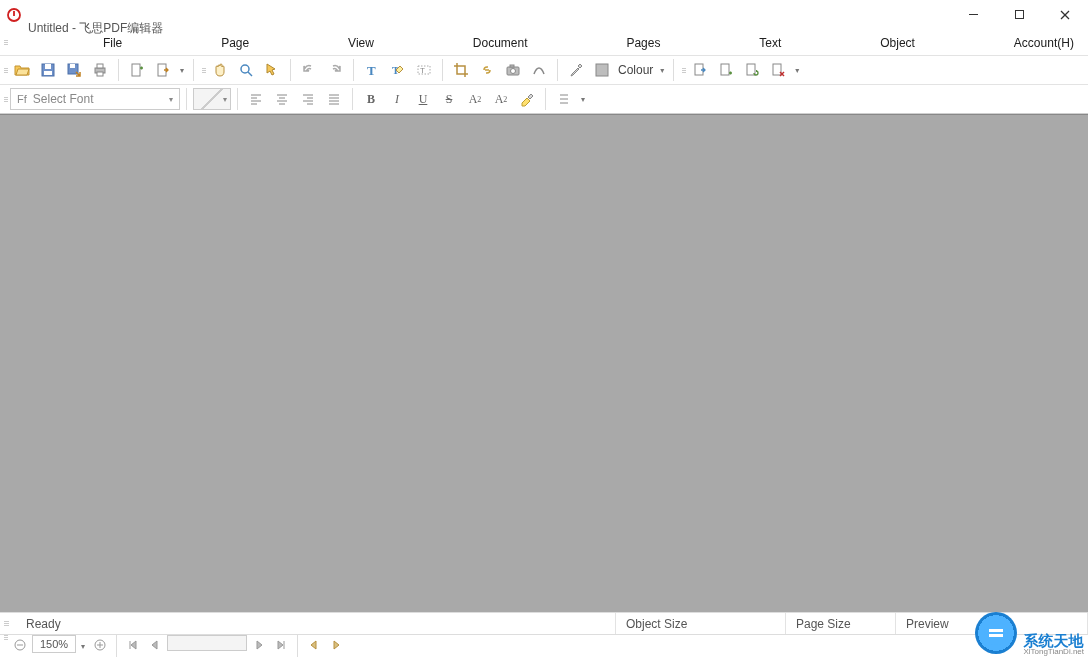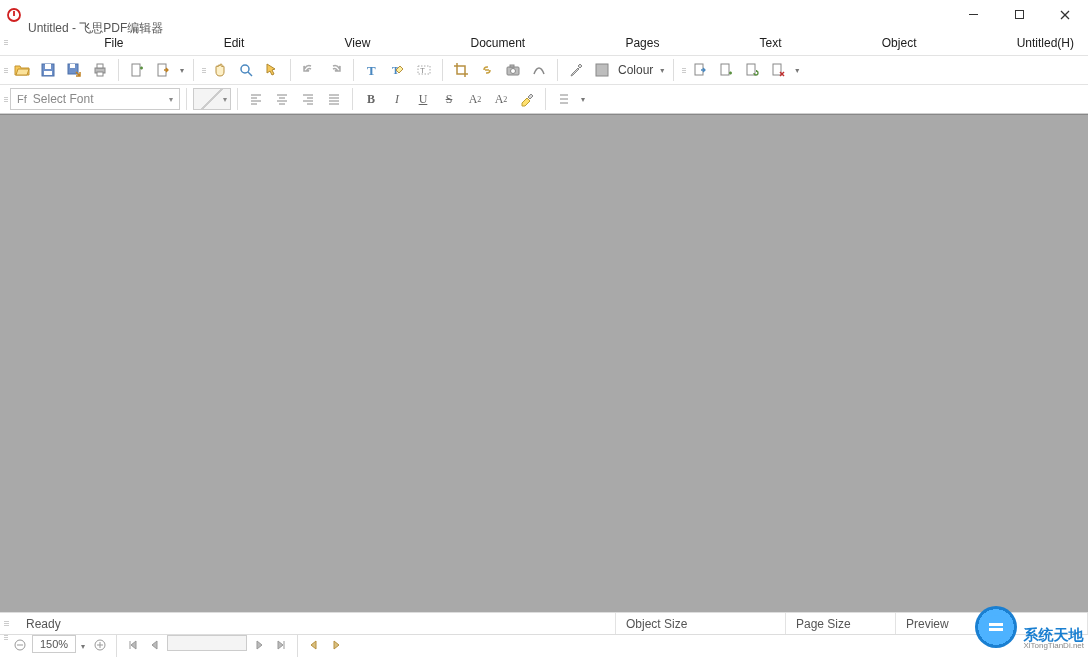--- a/index.html
+++ b/index.html
@@ -103,21 +103,21 @@
 .status2 {
   height:24px; display:flex; 
   border-top:1px solid #ddd; gap:2px; padding:0 4px;
   position:relative;
 }
 .zoomval{width:44px;height:18px;border:1px solid #ccc;display:flex;align-items:center;justify-content:center;font-size:11px;color:#555;}
 .nav-btn{width:20px;height:20px;display:flex;align-items:center;justify-content:center;color:#999;}
 .nav-btn svg{width:12px;height:12px;}
 .page-range{width:80px;height:16px;border:1px solid #ccc;background:#f4f4f4;}
 .watermark {
-  position:absolute; right:4px; bottom:8px; display:flex; align-items:center; gap:6px;
+  position:absolute; right:4px; bottom:2px; display:flex; align-items:center; gap:6px;
 }
 .watermark .wm-icon{width:42px;height:42px;border-radius:50%;background:radial-gradient(circle,#4db2ff 0 60%,#1a7fd1 60% 100%);display:flex;align-items:center;justify-content:center;margin-top:-24px;}
 .watermark .wm-text{display:flex;flex-direction:column;line-height:1;color:#1a7fd1;font-weight:bold;}
 .watermark .cn{font-size:15px;}
 .watermark .en{font-size:8px;color:#888;font-weight:normal;}
 .colour-label{font-size:12px;color:#444;padding:0 2px;}
 </style>
 </head>
 <body>
 
@@ -149,27 +149,27 @@
   </div>
 </div>
 
 <div class="menubar">
   <div class="grip">
       <span></span>
       <span></span>
       <span></span>
     </div>
   <div class="menu-item">File</div>
-  <div class="menu-item">Edit</div>
+  <div class="menu-item">Page</div>
   <div class="menu-item">View</div>
   <div class="menu-item">Document</div>
   <div class="menu-item">Pages</div>
   <div class="menu-item">Text</div>
   <div class="menu-item">Object</div>
-  <div class="menu-item">Untitled(H)</div>
+  <div class="menu-item">Account(H)</div>
 </div>
 
 <div class="toolbar">
   <div class="grip" style="display:flex;flex-direction:column;gap:1px;">
       <span style="height:1px;width:4px;background:#ccc"></span>
       <span style="height:1px;width:4px;background:#ccc"></span>
       <span style="height:1px;width:4px;background:#ccc"></span>
     </div>
   <div class="tool-btn">
       <svg viewBox="0 0 16 16">

